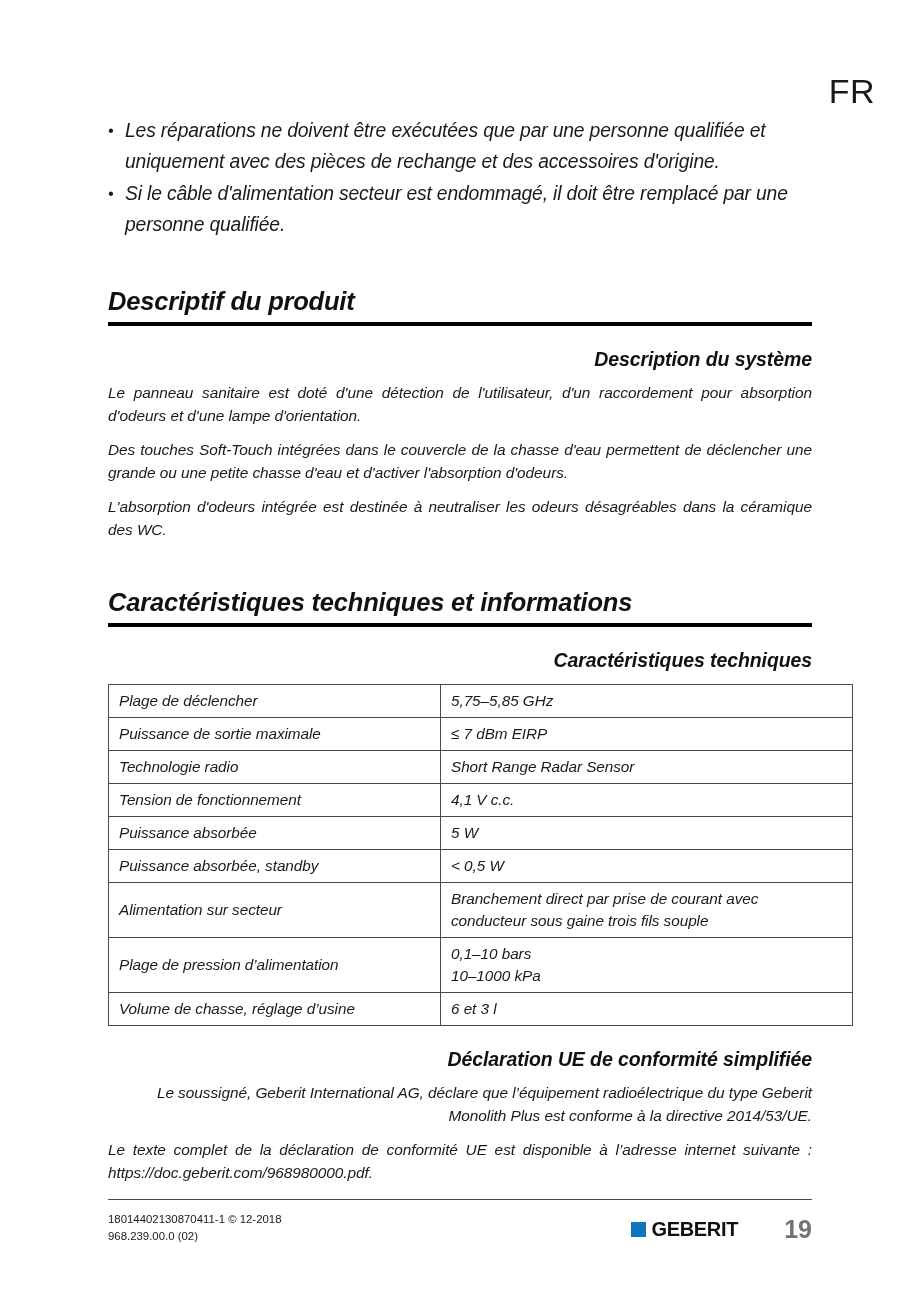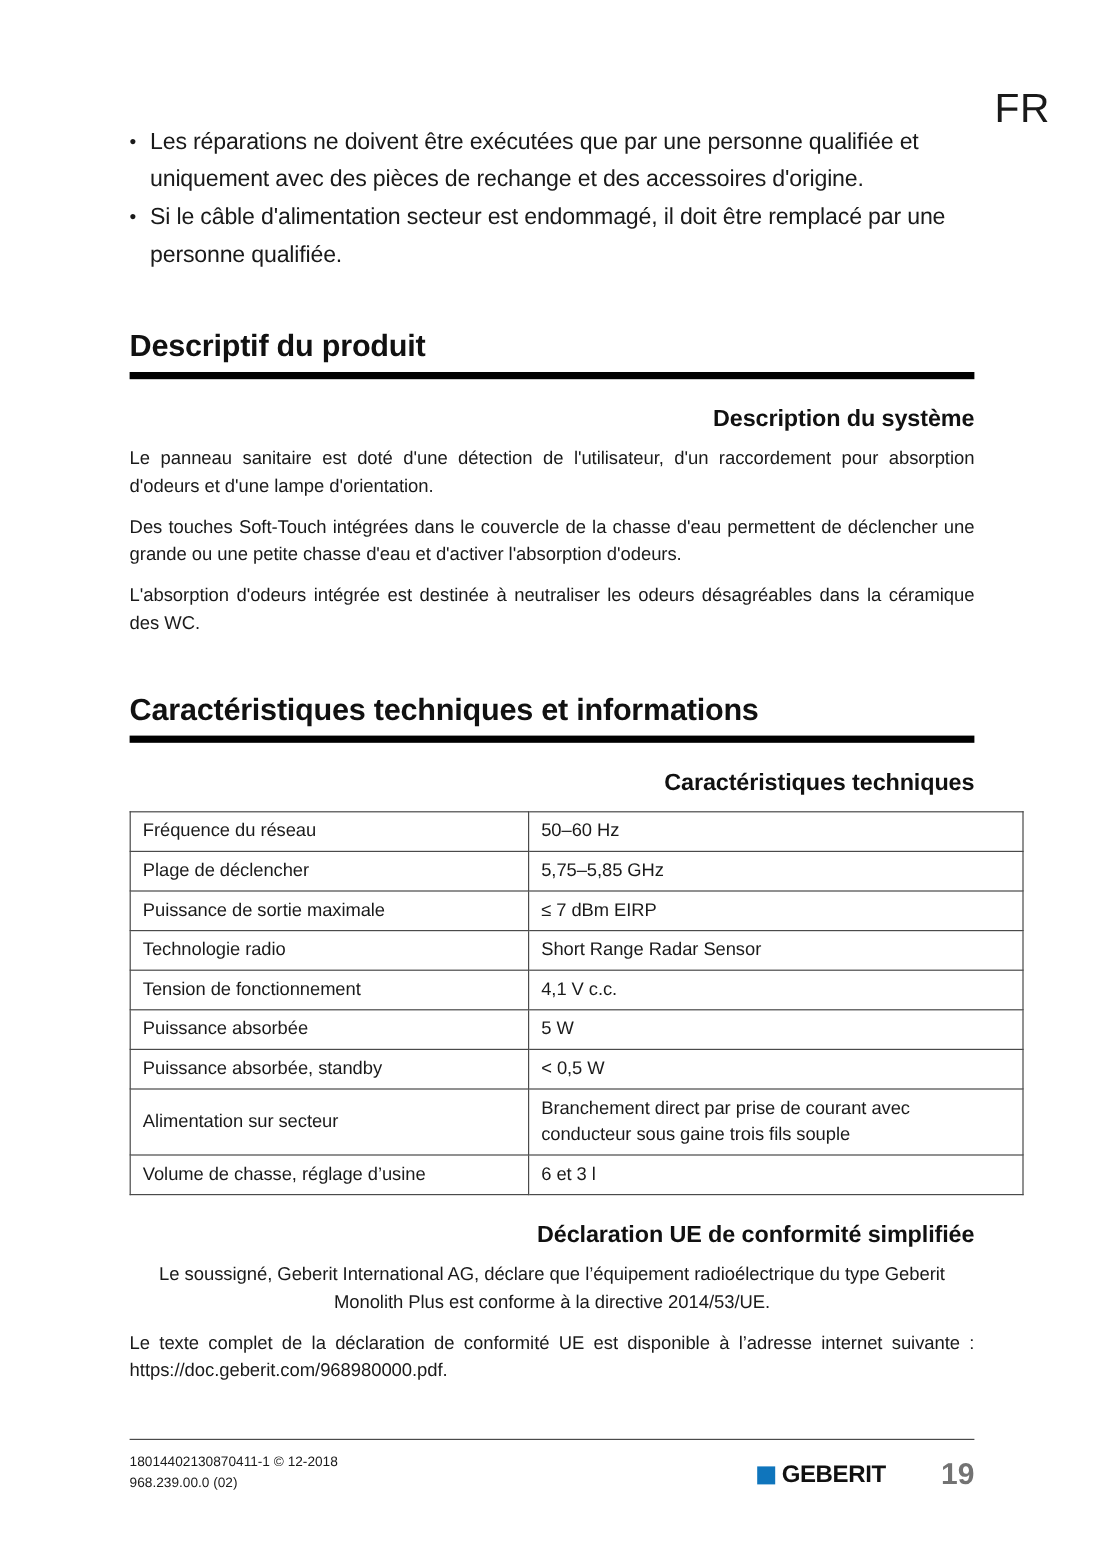--- a/index.html
+++ b/index.html
@@ -34,22 +34,23 @@
     font-weight: 400;
     letter-spacing: 0.5px;
     color: #1a1a1a;
     line-height: 1;
   }
 
   
   .content {
     position: absolute;
     left: 108px;
-    top: 104px;
+    top: 116px;
     width: 704px;
+    font-style: italic;
   }
 
   
   .bullet-list {
     list-style: none;
     margin: 0;
     padding: 0;
   }
   .bullet-item {
     position: relative;
@@ -68,21 +69,21 @@
     font-size: 16px;
     line-height: 30.5px;
   }
 
   
   .h1 {
     font-size: 25.5px;
     font-weight: 700;
     margin: 0;
     padding: 0 0 6px 0;
-    border-bottom: 6px solid #000000;
+    border-bottom: 4px solid #000000;
     letter-spacing: -0.2px;
     color: #111;
   }
   .h1-wrap { margin-top: 47px; }
 
   .h2 {
     font-size: 19.5px;
     font-weight: 700;
     margin: 22px 0 11px 0;
     letter-spacing: -0.1px;
@@ -93,21 +94,21 @@
   .para {
     font-size: 15.4px;
     line-height: 22.5px;
     margin: 0 0 12px 0;
     color: #1a1a1a;
     letter-spacing: -0.05px;
     text-align: justify;
     text-justify: inter-word;
   }
   .para:last-child { margin-bottom: 0; }
-  .para.nojust { text-align: center; }
+  .para.nojust { text-align: right; }
 
   
   .spec-table {
     width: 704px;
     border-collapse: collapse;
     margin-top: 12px;
     table-layout: fixed;
   }
   .spec-table td {
     border: 1.1px solid #4a4a4a;
@@ -194,24 +195,20 @@
     </div>
 
     <div class="h1-wrap">
       <h1 class="h1">Caractéristiques techniques et informations</h1>
 
       <h2 class="h2">Caractéristiques techniques</h2>
 
       <table class="spec-table">
         <tbody>
           <tr>
-            <td class="label">Fréquence du réseau</td>
-            <td class="value">50–60 Hz</td>
-          </tr>
-          <tr>
             <td class="label">Plage de déclencher</td>
             <td class="value">5,75–5,85 GHz</td>
           </tr>
           <tr>
             <td class="label">Puissance de sortie maximale</td>
             <td class="value">≤ 7 dBm EIRP</td>
           </tr>
           <tr>
             <td class="label">Technologie radio</td>
             <td class="value">Short Range Radar Sensor</td>
@@ -226,20 +223,27 @@
           </tr>
           <tr>
             <td class="label">Puissance absorbée, standby</td>
             <td class="value">&lt; 0,5 W</td>
           </tr>
           <tr>
             <td class="label">Alimentation sur secteur</td>
             <td class="value cell-lines">
               <span>Branchement direct par prise de courant avec</span>
               <span>conducteur sous gaine trois fils souple</span>
+            </td>
+          </tr>
+          <tr>
+            <td class="label">Plage de pression d’alimentation</td>
+            <td class="value cell-lines">
+              <span>0,1–10 bars</span>
+              <span>10–1000 kPa</span>
             </td>
           </tr>
           <tr>
             <td class="label">Volume de chasse, réglage d’usine</td>
             <td class="value">6 et 3 l</td>
           </tr>
         </tbody>
       </table>
 
       <h2 class="h2">Déclaration UE de conformité simplifiée</h2>

